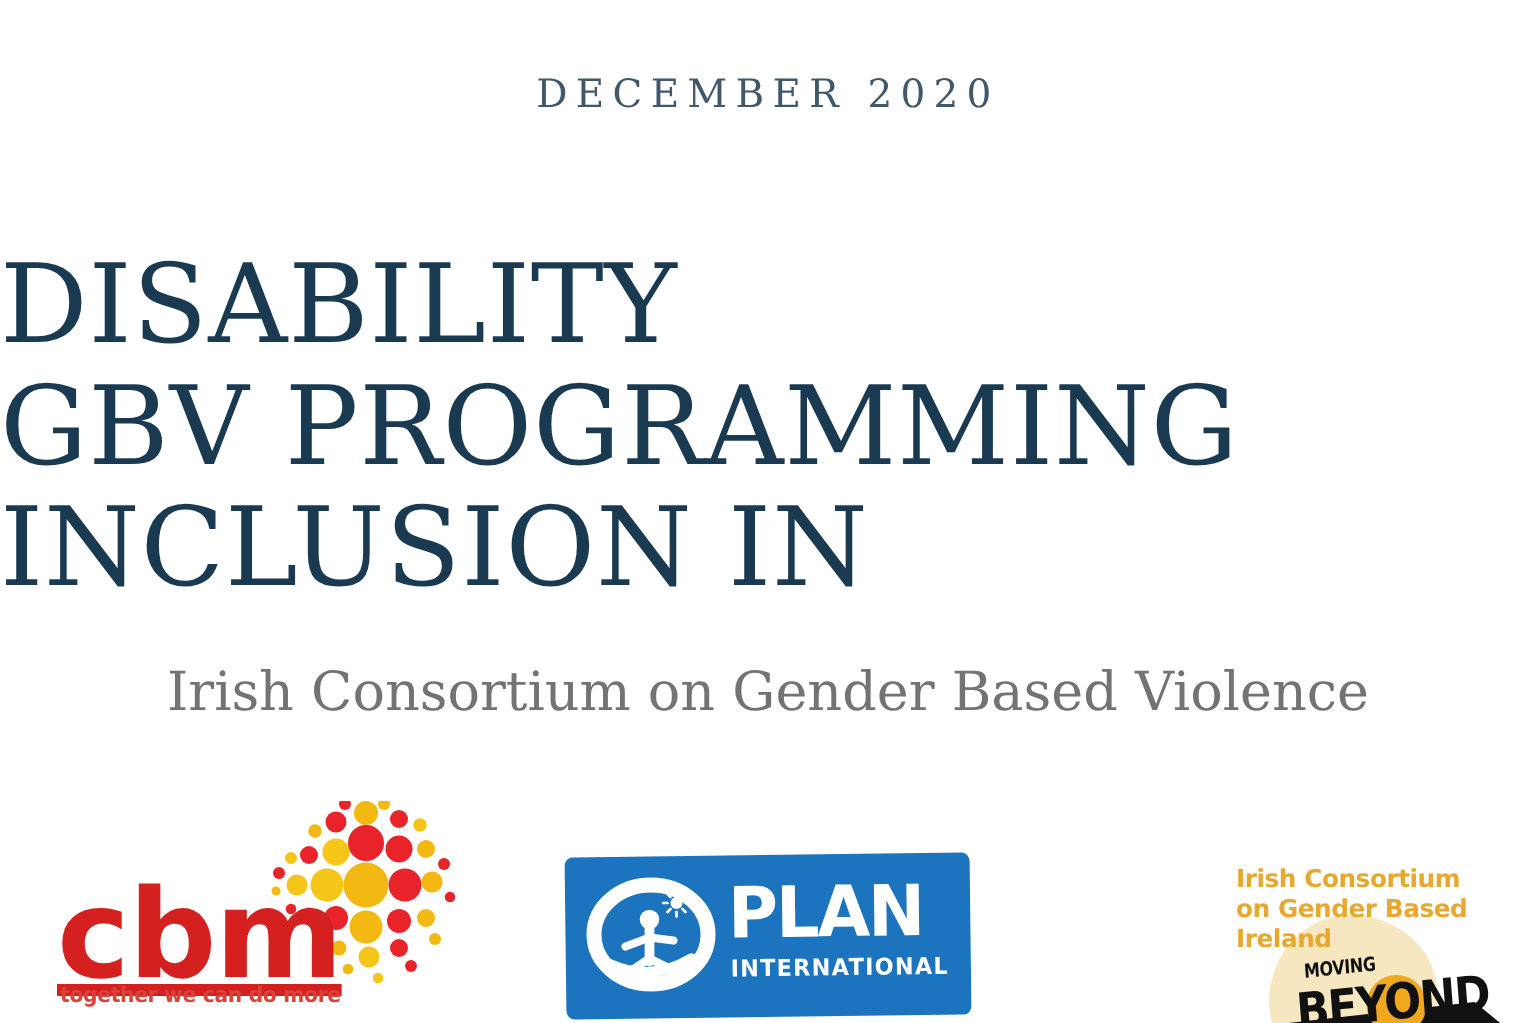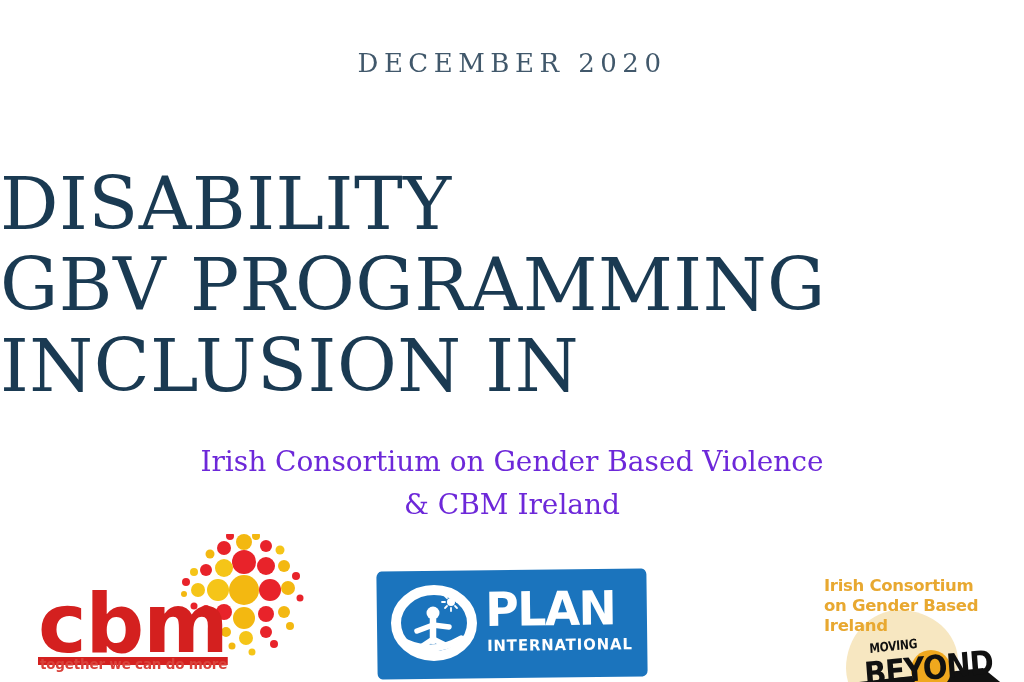--- a/index.html
+++ b/index.html
@@ -57,23 +57,23 @@
   
   .subtitle-block {
     position: absolute;
     top: 440px;
     left: 0;
     width: 1024px;
     text-align: center;
   }
   .subtitle-line {
     font-family: "DejaVu Serif", serif;
-    font-size: 28px;
+    font-size: 36px;
     line-height: 43px;
-    color: #6d28d9;
+    color: #737373;
     white-space: nowrap;
     font-weight: 400;
   }
 
   
   .logo-strip {
     position: absolute;
     left: 0;
     top: 528px;
     width: 1024px;
@@ -279,21 +279,20 @@
   <div class="date-line">DECEMBER 2020</div>
 
   <div class="title-block">
     <div class="title-line">DISABILITY</div>
     <div class="title-line">GBV PROGRAMMING</div>
     <div class="title-line">INCLUSION IN</div>
   </div>
 
   <div class="subtitle-block">
     <div class="subtitle-line">Irish Consortium on Gender Based Violence</div>
-    <div class="subtitle-line">&amp; CBM Ireland</div>
   </div>
 
   <div class="logo-strip">
 
     <div class="cbm-logo">
       <div class="cbm-burst">
         <svg viewBox="0 0 130 122" width="130" height="122" aria-hidden="true">
           <g>
 
             <circle cx="66" cy="56" r="15" fill="#f3b811"></circle>

